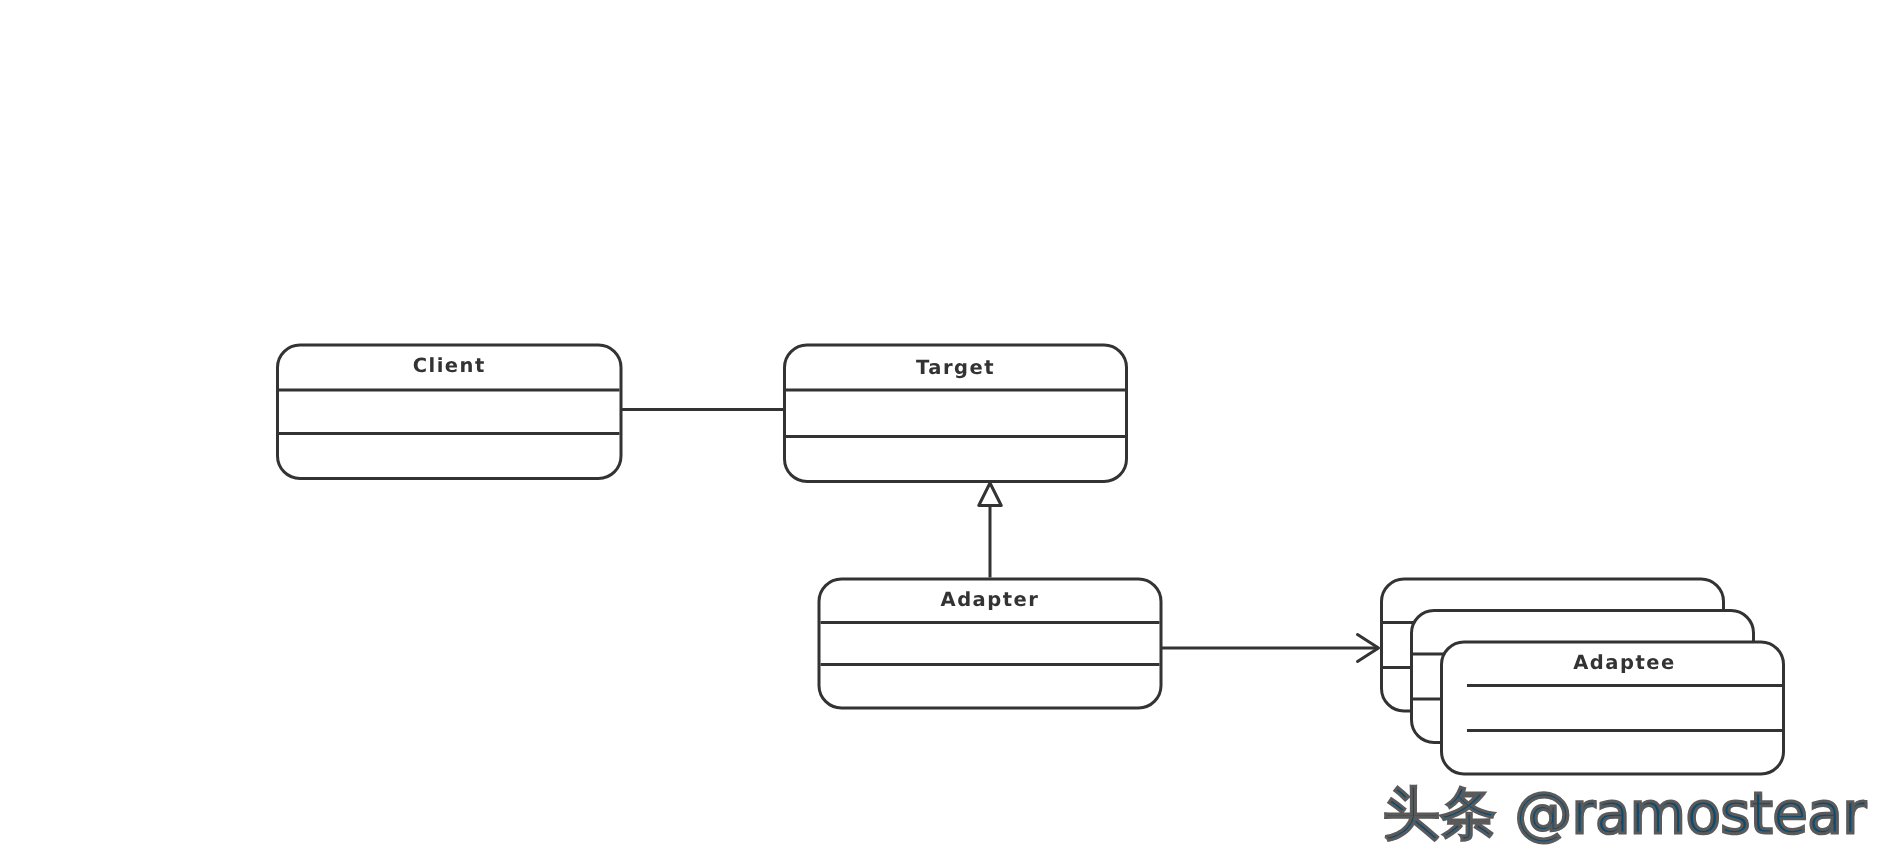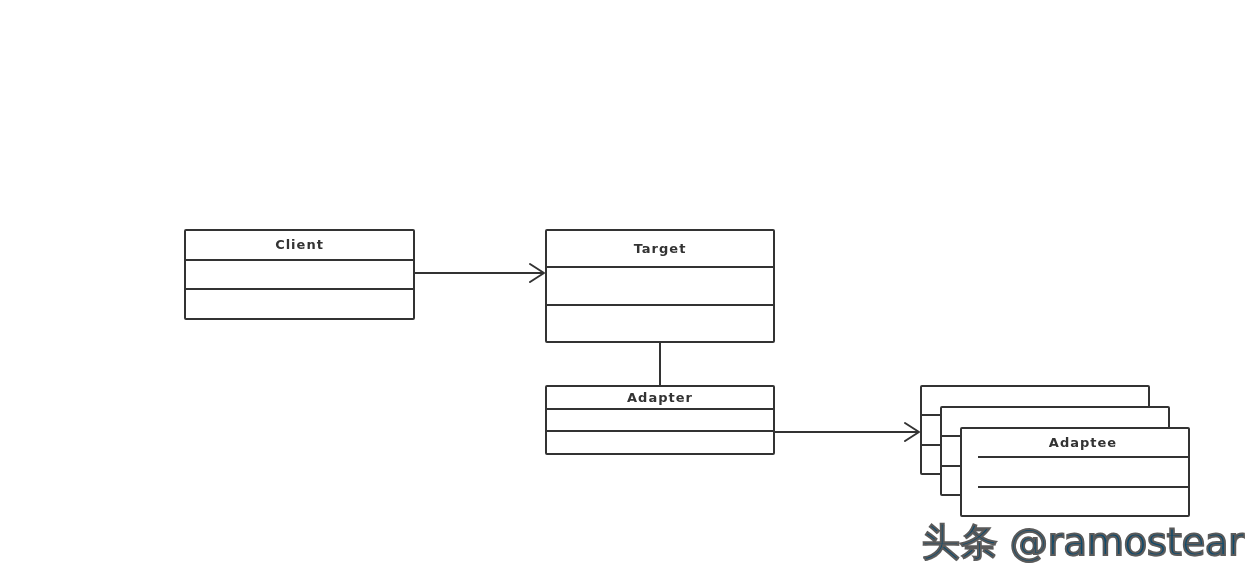--- a/index.html
+++ b/index.html
@@ -20,21 +20,21 @@
     left: 0;
     top: 0;
     width: 1252px;
     height: 577px;
   }
   .uml-box {
     position: absolute;
     box-sizing: border-box;
     background: #ffffff;
     border: 2px solid #333333;
-    border-radius: 2px;
+    border-radius: 16px;
     display: flex;
     flex-direction: column;
   }
   .uml-box .row {
     flex: 1 1 0;
     border-bottom: 2px solid #333333;
   }
   .uml-box .row:last-child {
     border-bottom: none;
   }
@@ -82,27 +82,27 @@
       <path d="M 905 423 L 919 432 L 905 441"></path>
     </g>
   </svg>
 
   <div class="uml-box" style="left:184px; top:229px; width:231px; height:91px;">
     <div class="row title-row">Client</div>
     <div class="row"></div>
     <div class="row"></div>
   </div>
 
-  <div class="uml-box" style="left:545px; top:229px; width:230px; height:114px;">
+  <div class="uml-box" style="left:522px; top:229px; width:230px; height:93px;">
     <div class="row title-row">Target</div>
     <div class="row"></div>
     <div class="row"></div>
   </div>
 
-  <div class="uml-box" style="left:545px; top:385px; width:230px; height:70px;">
+  <div class="uml-box" style="left:545px; top:385px; width:230px; height:88px;">
     <div class="row title-row">Adapter</div>
     <div class="row"></div>
     <div class="row"></div>
   </div>
 
   <div class="uml-box" style="left:920px; top:385px; width:230px; height:90px;">
     <div class="row"></div>
     <div class="row"></div>
     <div class="row"></div>
   </div>

